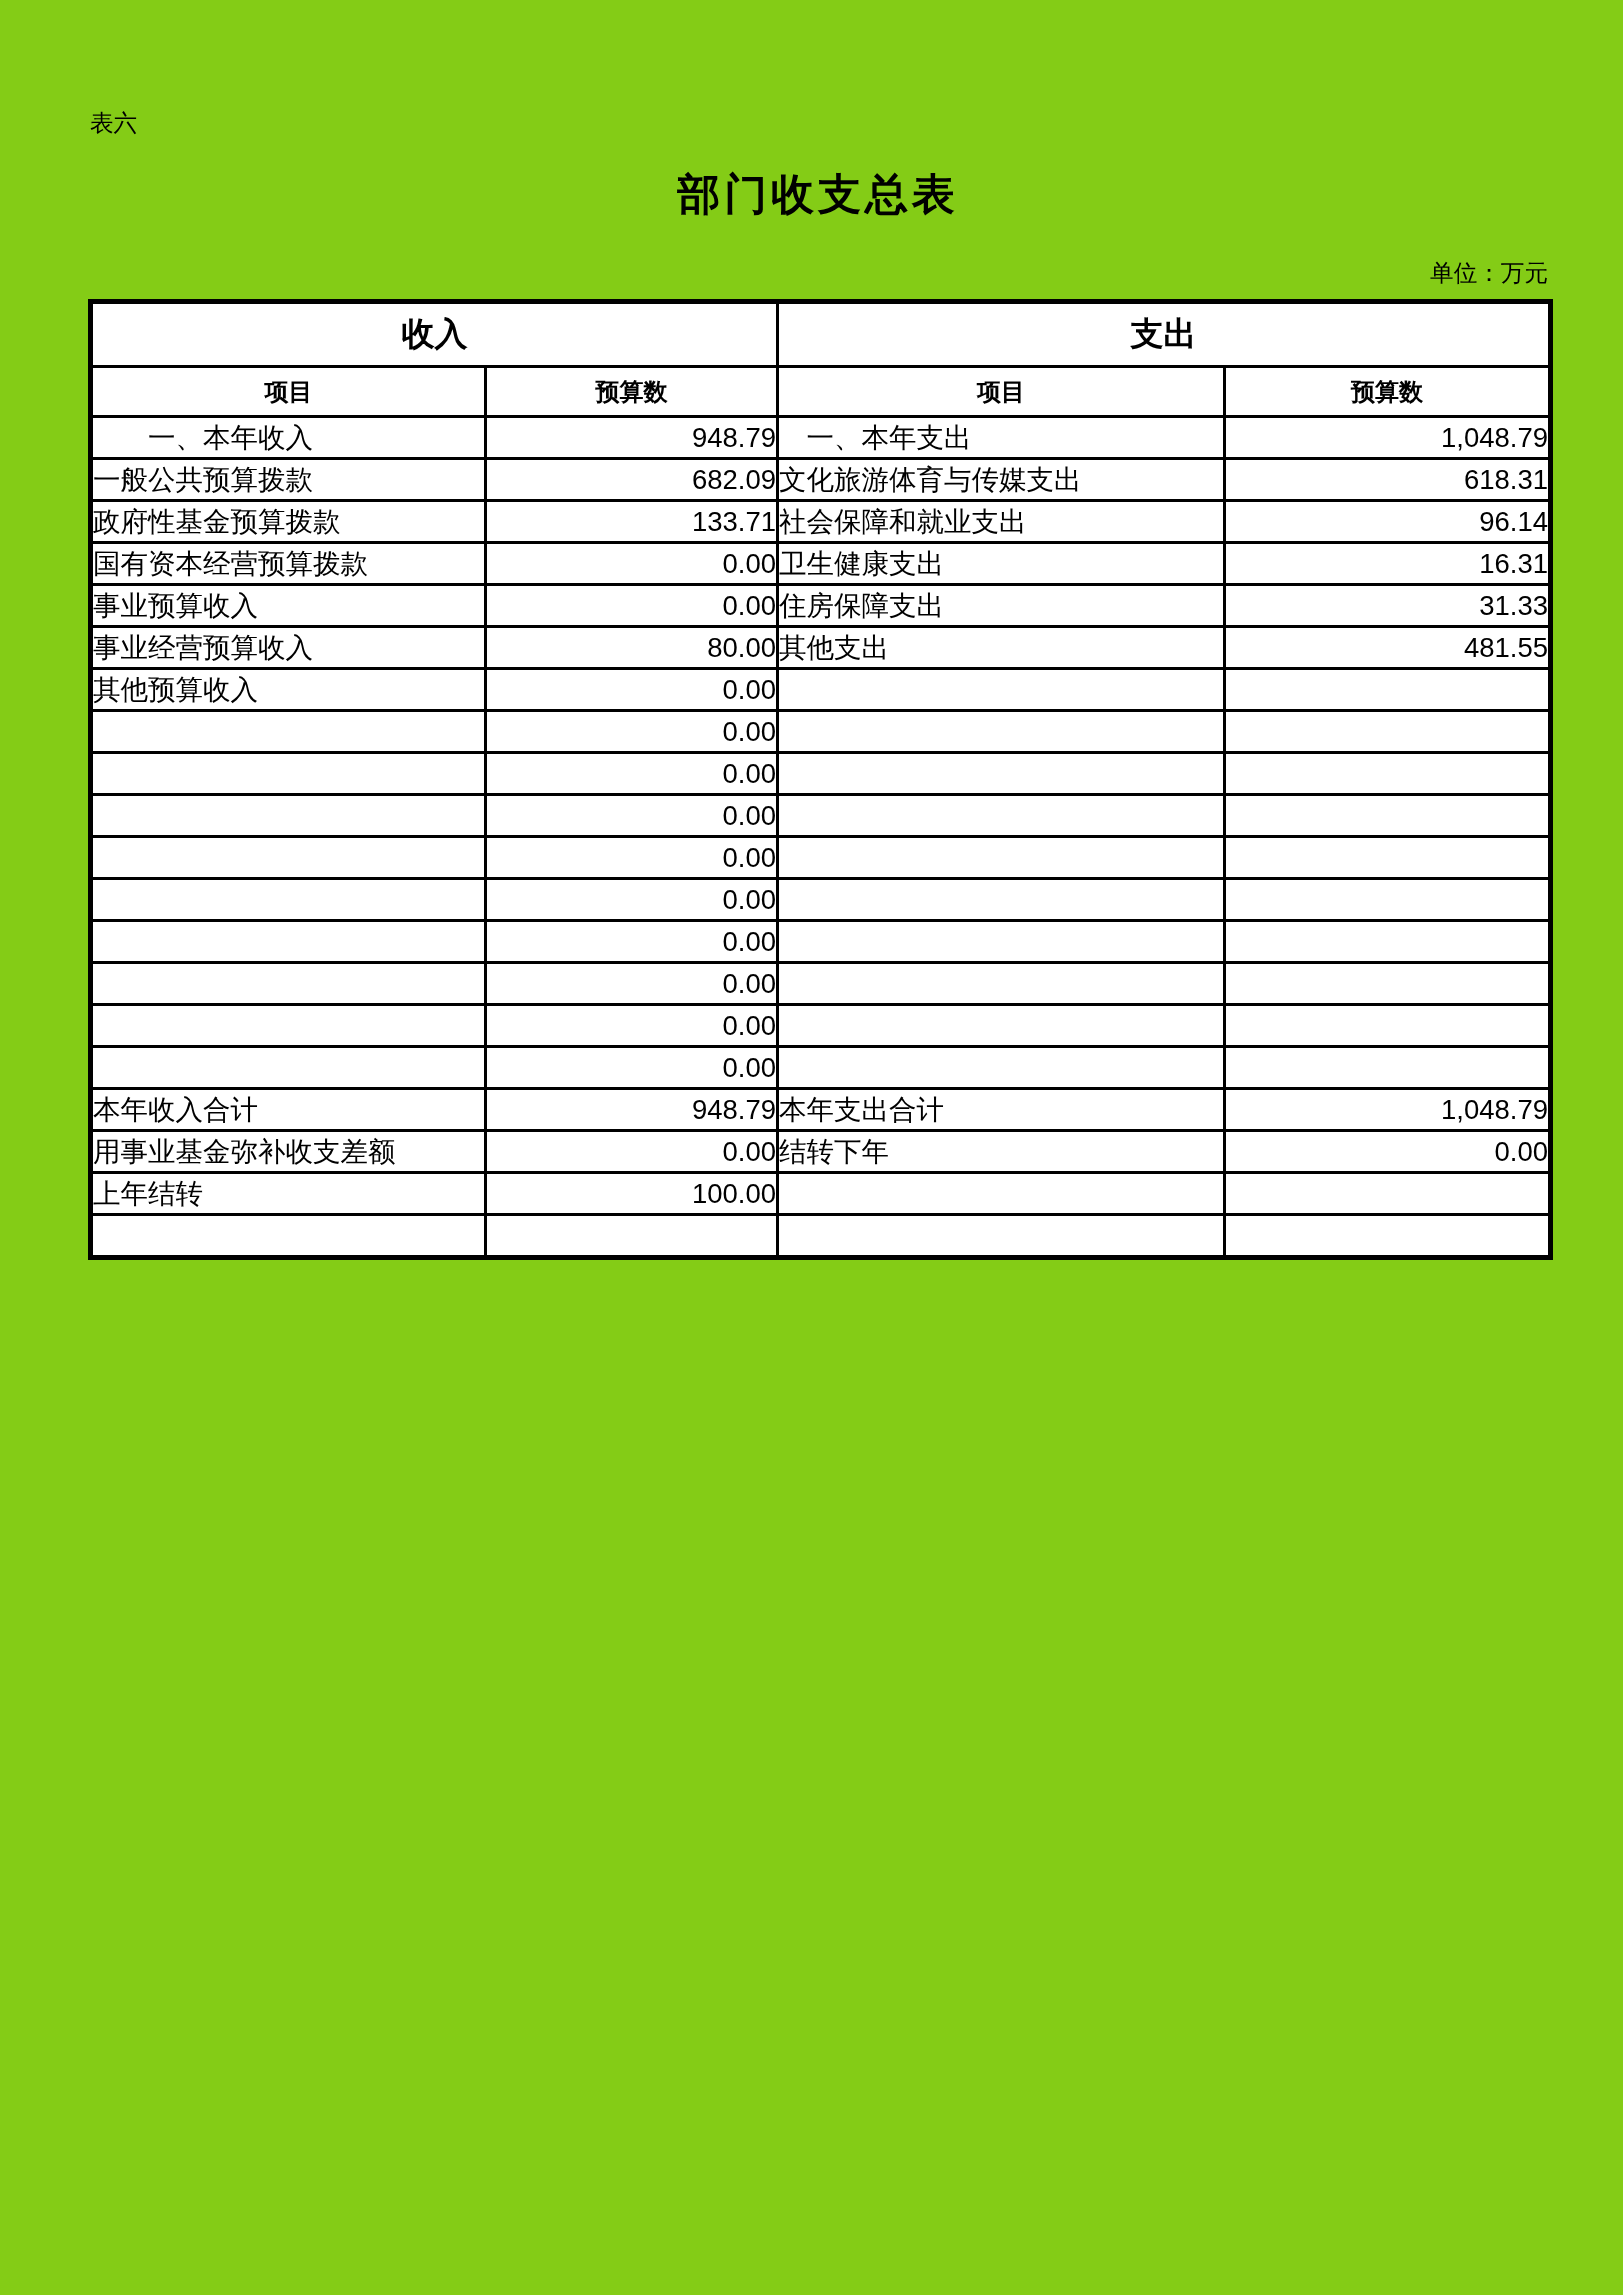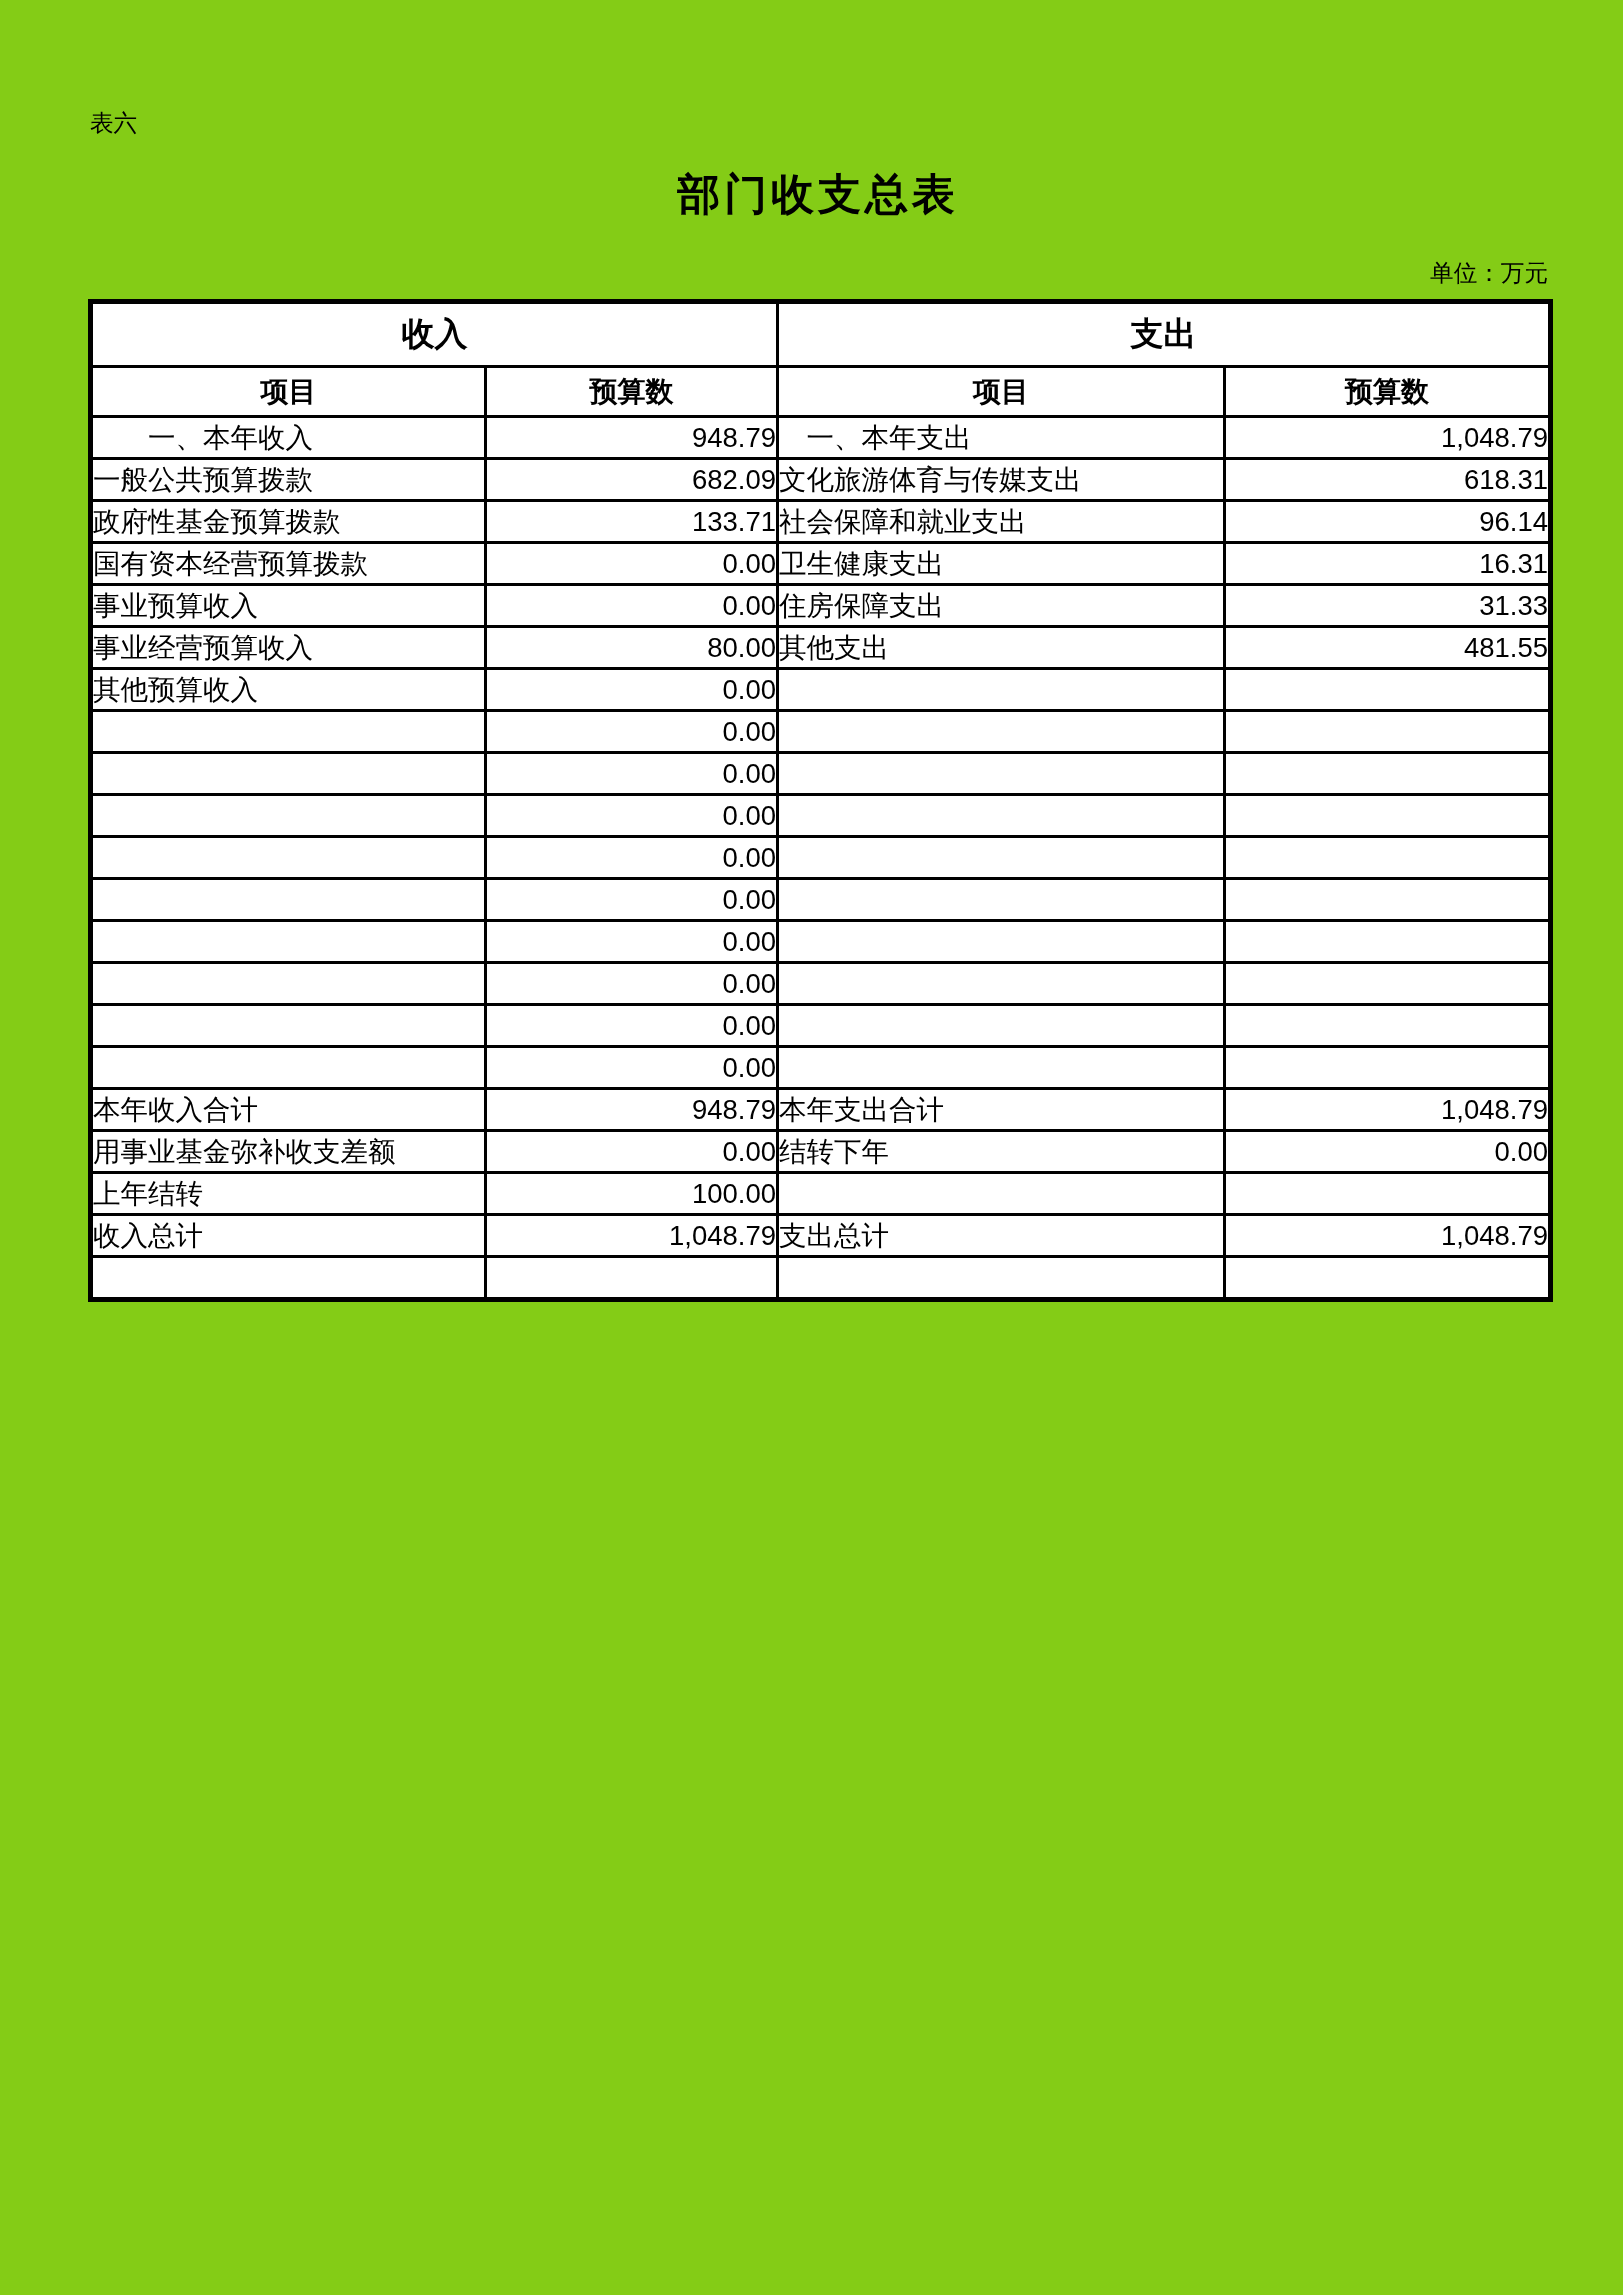--- a/index.html
+++ b/index.html
@@ -74,21 +74,21 @@
   }
   tr.hdr-section th {
     height: 61px;
     font-size: 33px;
     font-weight: 700;
     text-align: center;
     font-family: "Liberation Serif", "DejaVu Serif", serif;
   }
   tr.hdr-cols th {
     height: 47px;
-    font-size: 28px;
+    font-size: 24px;
     font-weight: 700;
     text-align: center;
     font-family: "Liberation Serif", "DejaVu Serif", serif;
   }
   tbody td {
     height: 39px;
   }
   td.item-cell {
     font-size: 27.5px;
     text-align: left;
@@ -242,26 +242,20 @@
           <td class="item-cell">结转下年</td>
           <td class="num-cell">0.00</td>
         </tr>
         <tr>
           <td class="item-cell">上年结转</td>
           <td class="num-cell">100.00</td>
           <td class="item-cell"></td>
           <td class="num-cell"></td>
         </tr>
         <tr>
-          <td class="item-cell">收入总计</td>
-          <td class="num-cell">1,048.79</td>
-          <td class="item-cell">支出总计</td>
-          <td class="num-cell">1,048.79</td>
-        </tr>
-        <tr>
           <td class="item-cell"></td>
           <td class="num-cell"></td>
           <td class="item-cell"></td>
           <td class="num-cell"></td>
         </tr>
       </tbody>
   </table>
 
 </div>
 

